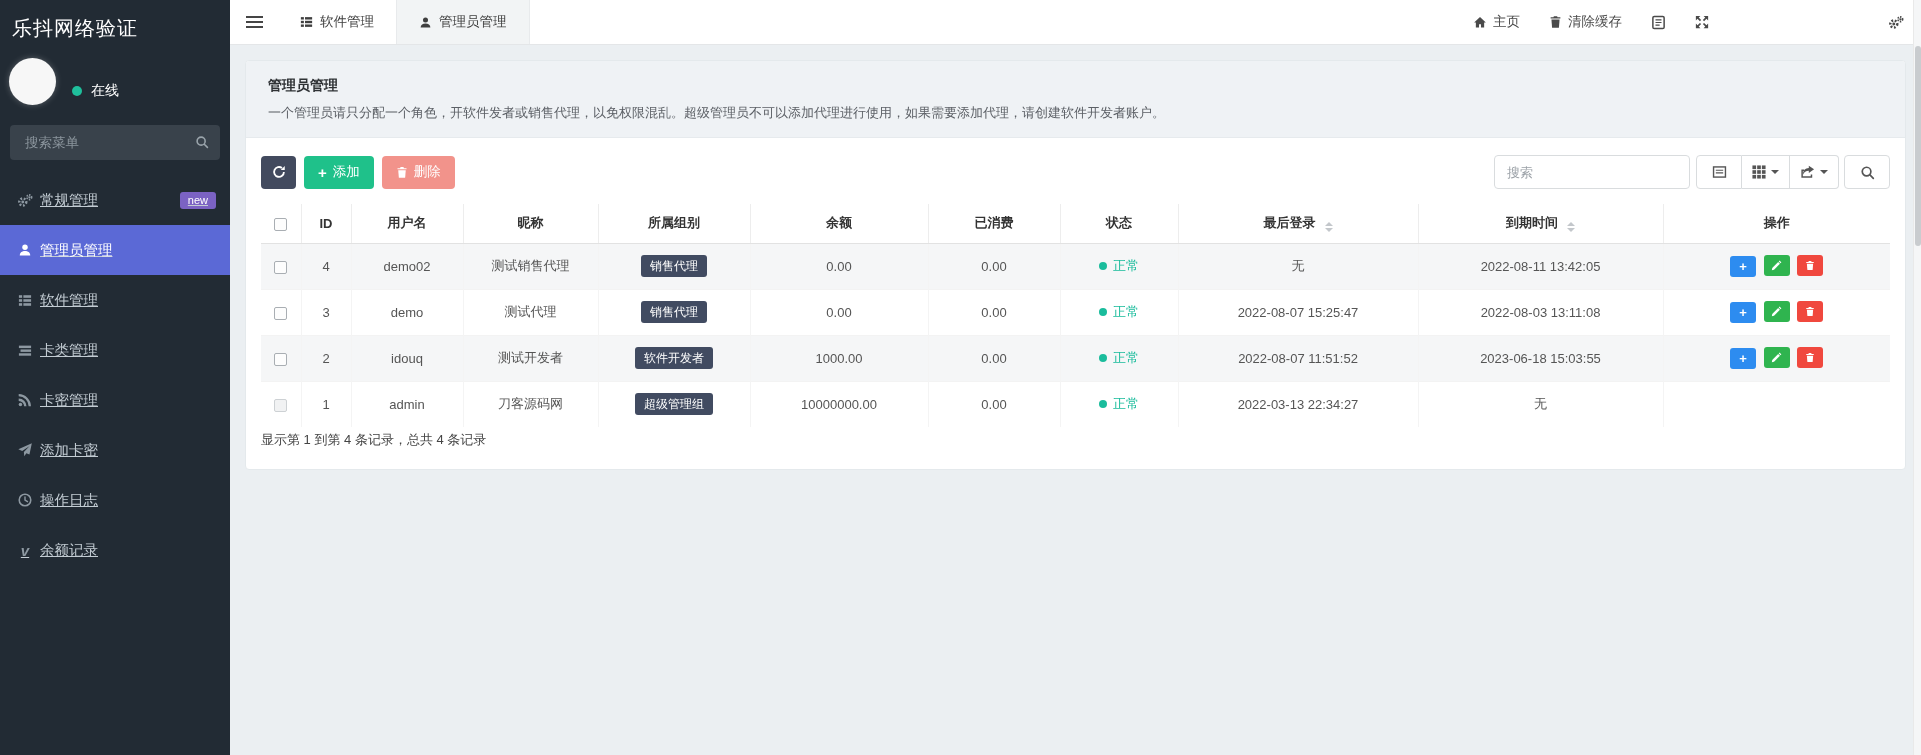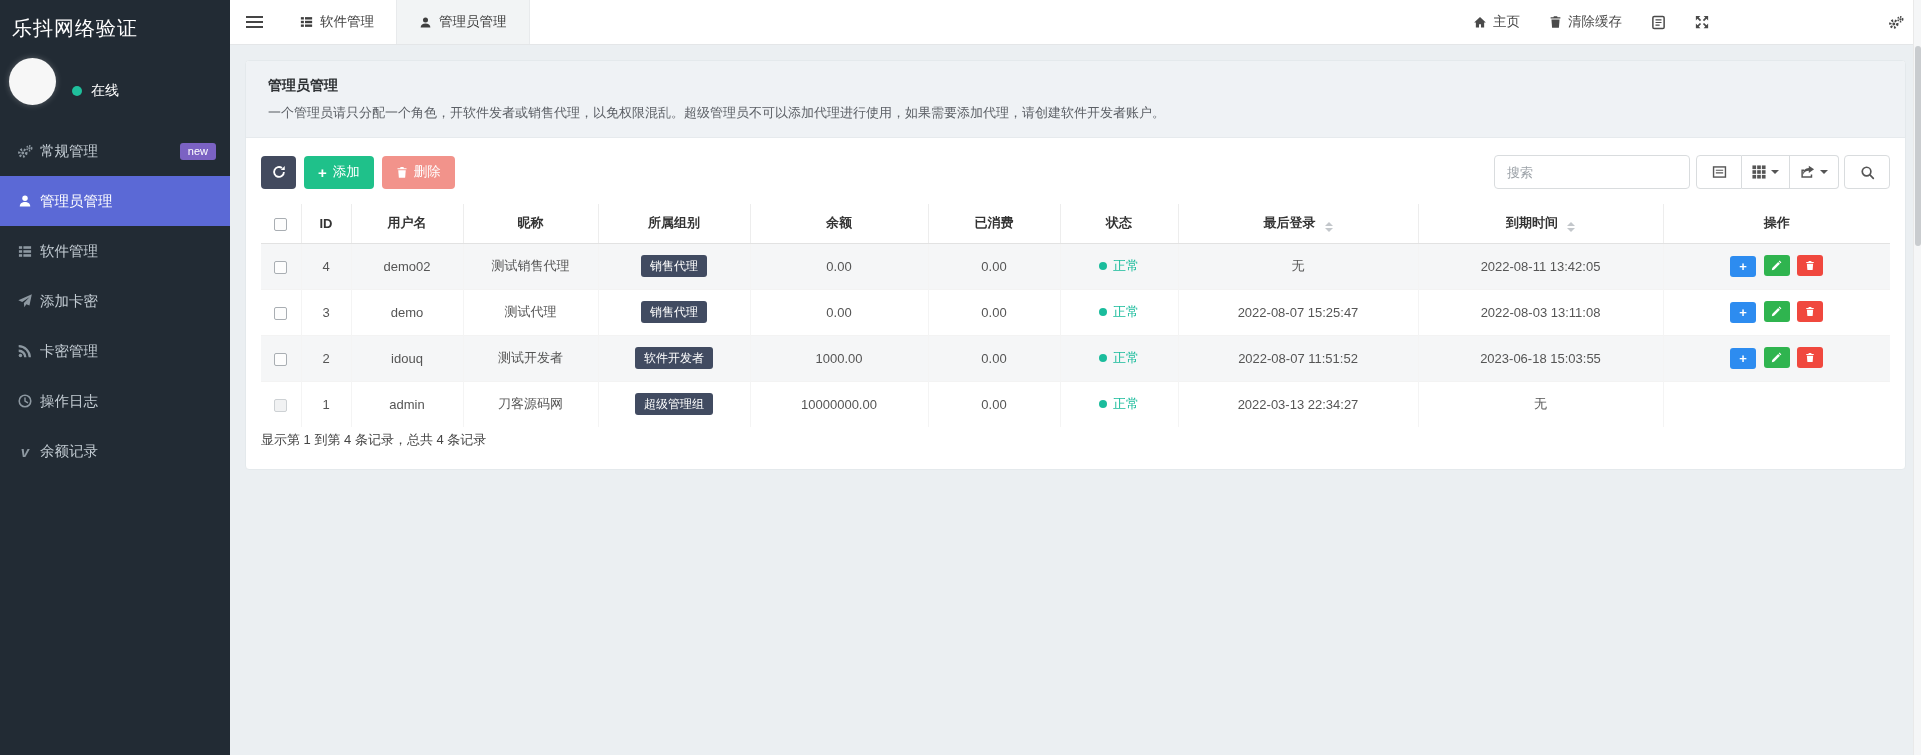--- a/index.html
+++ b/index.html
@@ -12,21 +12,21 @@
   .logo { font-size:20px; color:#ffffff; padding:15px 12px 6px; letter-spacing:1px; }
   .user-row { display:flex; align-items:center; padding:10px 14px 6px 9px; }
   .avatar { width:47px; height:47px; border-radius:50%; background:#f7f7f7; box-shadow:0 0 6px rgba(255,255,255,.25); }
   .online { display:flex; align-items:center; gap:9px; font-size:14px; color:#fff; margin-left:16px; margin-top:18px; }
   .online .dot { width:10px; height:10px; border-radius:50%; background:#1fbf9c; }
   .menu-search { margin:14px 10px 0; position:relative; }
   .menu-search input { width:100%; height:35px; background:#39424b; border:none; border-radius:4px;
     color:#cfd6db; padding:0 32px 0 15px; font-size:13.5px; outline:none; }
   .menu-search input::placeholder { color:#8b959d; }
   .menu-search .mag { position:absolute; right:11px; top:10px; color:#9aa4ab; }
-  .menu { margin-top:15px; }
+  .menu { margin-top:15px;text-decoration:underline; }
   .menu-item { height:50px; display:flex; align-items:center; padding:0 14px 0 17px; font-size:14.5px;
     color:#c3ccd3; cursor:pointer; }
   .menu-item .mi-icon { width:16px; height:16px; margin-right:7px; color:#8d98a1; display:inline-flex; align-items:center; justify-content:center; flex-shrink:0; }
   .menu-item.active { background:#5b69d6; color:#ffffff; }
   .menu-item.active .mi-icon { color:#ffffff; }
   .badge-new { margin-left:auto; background:#7b62c3; color:#fff; font-size:11px; padding:3px 8px; border-radius:3px; line-height:1; }
   .v-glyph { font-style:italic; font-weight:bold; font-size:15px; line-height:1; }
 
   
   .main { flex:1; display:flex; flex-direction:column; min-width:0; }
@@ -106,20 +106,29 @@
 
   <aside class="sidebar">
     <div class="logo">乐抖网络验证</div>
     <div class="user-row">
       <div class="avatar"></div>
       <div class="online">
         <span class="dot"></span>
         <span>在线</span>
       </div>
     </div>
+    <div class="menu-search">
+      <input type="text" placeholder="搜索菜单" style="">
+      <span class="mag">
+        <svg width="14" height="14" viewBox="0 0 16 16">
+            <circle cx="7" cy="7" r="4.6" fill="none" stroke="currentColor" stroke-width="1.8"></circle>
+            <path d="M10.6 10.6L14.2 14.2" stroke="currentColor" stroke-width="1.8" stroke-linecap="round"></path>
+          </svg>
+      </span>
+    </div>
 
     <nav class="menu">
       <div class="menu-item">
         <span class="mi-icon">
           <svg width="16" height="15" viewBox="0 0 18 16" fill="none">
             <circle cx="6.5" cy="9.7" r="3.9" stroke="currentColor" stroke-width="2.8" stroke-dasharray="2 1.8"></circle>
             <circle cx="6.5" cy="9.7" r="1.6" fill="currentColor"></circle>
             <circle cx="13.8" cy="4.3" r="2.5" stroke="currentColor" stroke-width="2.2" stroke-dasharray="1.4 1.2"></circle>
             <circle cx="13.8" cy="4.3" r="1" fill="currentColor"></circle>
           </svg>
@@ -145,39 +154,49 @@
               <rect x="6" y="1.5" width="9.5" height="3.2"></rect>
               <rect x="0.5" y="6.4" width="4" height="3.2"></rect>
               <rect x="6" y="6.4" width="9.5" height="3.2"></rect>
               <rect x="0.5" y="11.3" width="4" height="3.2"></rect>
               <rect x="6" y="11.3" width="9.5" height="3.2"></rect>
             </svg>
         </span>
         <span>软件管理</span>
       </div>
 
-
-      <div class="menu-item">
-        <span class="mi-icon">
-          <svg width="14" height="14" viewBox="0 0 16 16" fill="currentColor">
-              <path d="M15.8.3L.4 7.2l4.4 1.9L13 3.6 6.7 10.2l.5 4.9 2.3-3.5 3.6 1.6z"></path>
-            </svg>
-        </span>
-        <span>添加卡密</span>
+      <div class="menu-item">
+        <span class="mi-icon">
+          <svg width="14" height="13" viewBox="0 0 16 16" fill="currentColor">
+              <rect x="0.5" y="2" width="15" height="3"></rect>
+              <rect x="2.5" y="6.7" width="13" height="3"></rect>
+              <rect x="0.5" y="11.4" width="15" height="3"></rect>
+            </svg>
+        </span>
+        <span>卡类管理</span>
       </div>
 
       <div class="menu-item">
         <span class="mi-icon">
           <svg width="14" height="14" viewBox="0 0 16 16" fill="currentColor">
               <circle cx="2.8" cy="13.2" r="2"></circle>
               <path d="M.8 6.3a9 9 0 0 1 8.9 8.9H7a6.3 6.3 0 0 0-6.2-6.2z"></path>
               <path d="M.8 1.2A14.1 14.1 0 0 1 14.8 15.2h-2.6A11.5 11.5 0 0 0 .8 3.8z"></path>
             </svg>
         </span>
         <span>卡密管理</span>
+      </div>
+
+      <div class="menu-item">
+        <span class="mi-icon">
+          <svg width="14" height="14" viewBox="0 0 16 16" fill="currentColor">
+              <path d="M15.8.3L.4 7.2l4.4 1.9L13 3.6 6.7 10.2l.5 4.9 2.3-3.5 3.6 1.6z"></path>
+            </svg>
+        </span>
+        <span>添加卡密</span>
       </div>
 
       <div class="menu-item">
         <span class="mi-icon">
           <svg width="14" height="14" viewBox="0 0 16 16">
               <circle cx="8" cy="8" r="6.6" fill="none" stroke="currentColor" stroke-width="1.8"></circle>
               <path d="M8 4.4V8l2.9 1.9" fill="none" stroke="currentColor" stroke-width="1.6" stroke-linecap="round"></path>
             </svg>
         </span>
         <span>操作日志</span>

